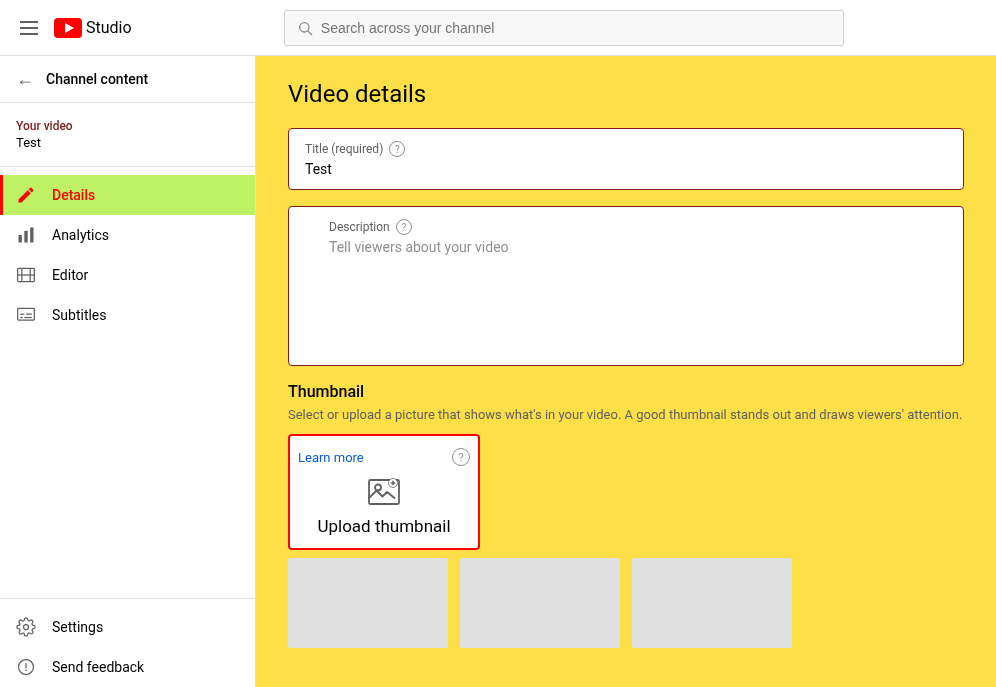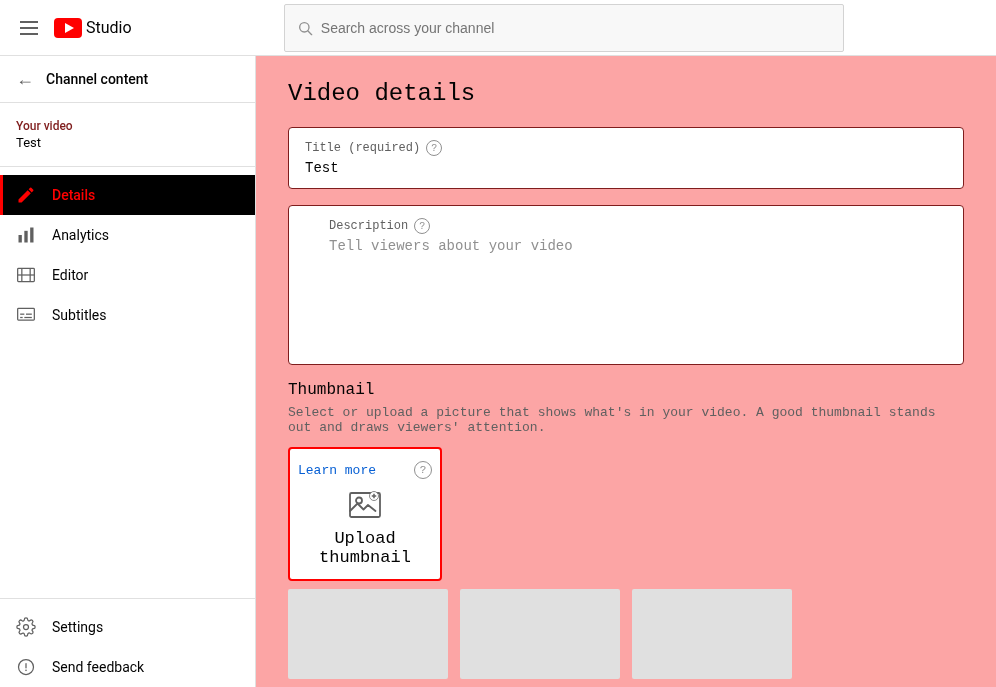--- a/index.html
+++ b/index.html
@@ -13,21 +13,21 @@
     }
     .topbar-left { display: flex; align-items: center; gap: 12px; }
     .hamburger { display: flex; flex-direction: column; gap: 4px; cursor: pointer; padding: 4px; }
     .hamburger span { display: block; width: 18px; height: 2px; background: #606060; }
     .yt-logo { display: flex; align-items: center; gap: 4px; }
     .yt-icon { width: 28px; height: 20px; }
     .studio-text { font-size: 16px; font-weight: 400; color: #030303; }
     .search-bar {
       flex: 1; max-width: 560px; margin: 0 auto;
       display: flex; align-items: center;
-      border: 1px solid #d3d3d3; border-radius: 2px; height: 48px; padding: 0 12px; gap: 8px;
+      border: 1px solid #d3d3d3; border-radius: 2px; height: 36px; padding: 0 12px; gap: 8px;
       background: #f8f8f8;
     }
     .search-bar input { border: none; background: transparent; outline: none; flex: 1; font-size: 14px; color: #030303; }
     .search-icon-svg { color: #909090; }
 
     
     .layout { display: flex; flex: 1; overflow: hidden; }
 
     
     .sidebar {
@@ -44,30 +44,30 @@
     .your-video-label { font-size: 12px; color: #7f1d1d; font-weight: 500; }
     .your-video-title { font-size: 13px; color: #030303; margin-top: 2px; }
 
     .sidebar-divider { height: 1px; background: #e0e0e0; margin: 8px 0; }
 
     .sidebar-item {
       display: flex; align-items: center; gap: 16px;
       padding: 10px 16px; cursor: pointer; position: relative;
       font-size: 14px; color: #030303;
     }
-    .sidebar-item.active { color: #ff0000; font-weight: 500; background: #000000; }
+    .sidebar-item.active { color: #ff0000; font-weight: 500; background: #bef264; }
     .sidebar-item.active::before {
       content: ''; position: absolute; left: 0; top: 0; bottom: 0; width: 3px; background: #ff0000;
     }
     .sidebar-item .item-icon { width: 20px; display: flex; align-items: center; justify-content: center; flex-shrink: 0; }
 
     .sidebar-spacer { flex: 1; }
 
     
-    .main-content { flex: 1; overflow-y: auto; padding: 24px 32px; background: #fca5a5; font-family: Liberation Mono, monospace; }
+    .main-content { flex: 1; overflow-y: auto; padding: 24px 32px; background: #fde047; }
     .page-title { font-size: 24px; font-weight: 400; color: #030303; margin-bottom: 20px; }
 
     .field-box {
       border: 1px solid #7f1d1d; border-radius: 4px; padding: 12px 16px;
       margin-bottom: 16px; background: #fff;
     }
     .field-label {
       font-size: 12px; color: #606060; display: flex; align-items: center; gap: 6px; margin-bottom: 4px;
     }
     .field-label .help-icon {
@@ -83,21 +83,21 @@
     .section-title { font-size: 16px; font-weight: 500; color: #030303; margin-bottom: 6px; margin-top: 14px; }
     .section-desc { font-size: 13px; color: #606060; margin-bottom: 12px; }
 
     .learn-more { color: #065fd4; font-size: 13px; cursor: pointer; text-decoration: none; }
 
     
     .thumbnail-section { margin-top: 8px; }
 
     
     .upload-thumbnail-box {
-      width: 154px; border: 2px solid #ff0000; border-radius: 4px;
+      width: 192px; border: 2px solid #ff0000; border-radius: 4px;
       padding: 12px 8px; display: flex; flex-direction: column; align-items: center;
       gap: 8px; cursor: pointer; background: #fff; flex-shrink: 0;
     }
     .upload-thumbnail-inner {
       display: flex; flex-direction: column; align-items: center; gap: 6px;
     }
     .upload-label { font-size: 17px; color: #030303; text-align: center; }
 
     .help-circle {
       width: 18px; height: 18px; border-radius: 50%; border: 1.5px solid #909090;

